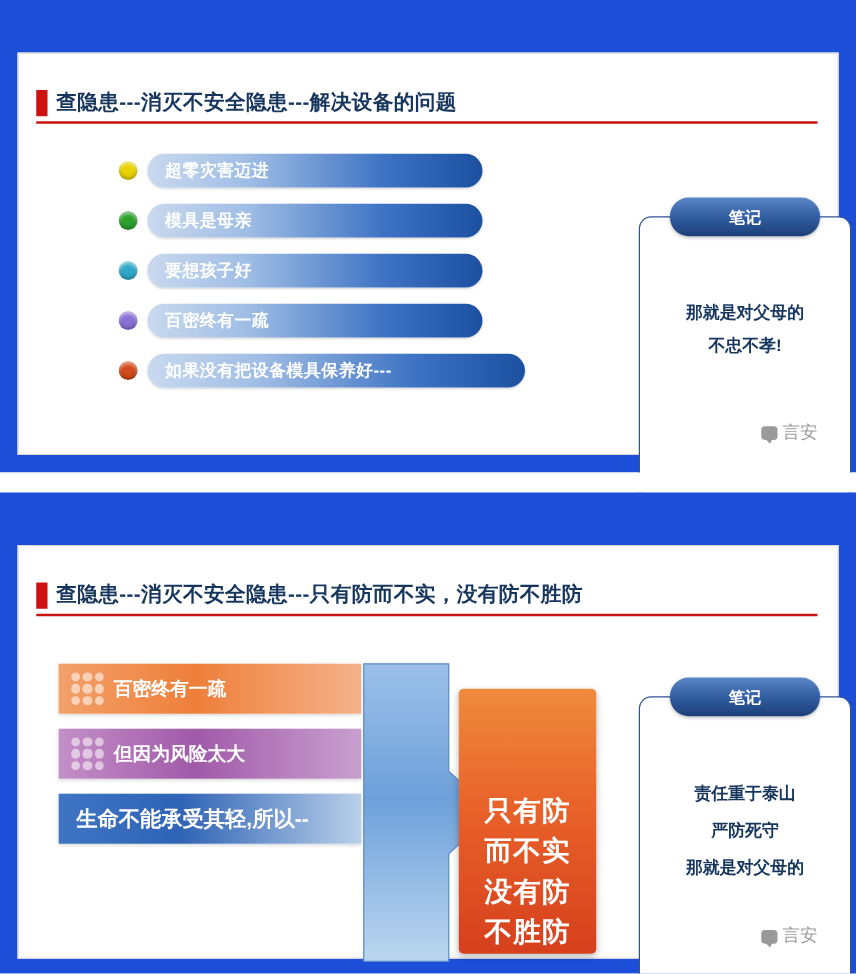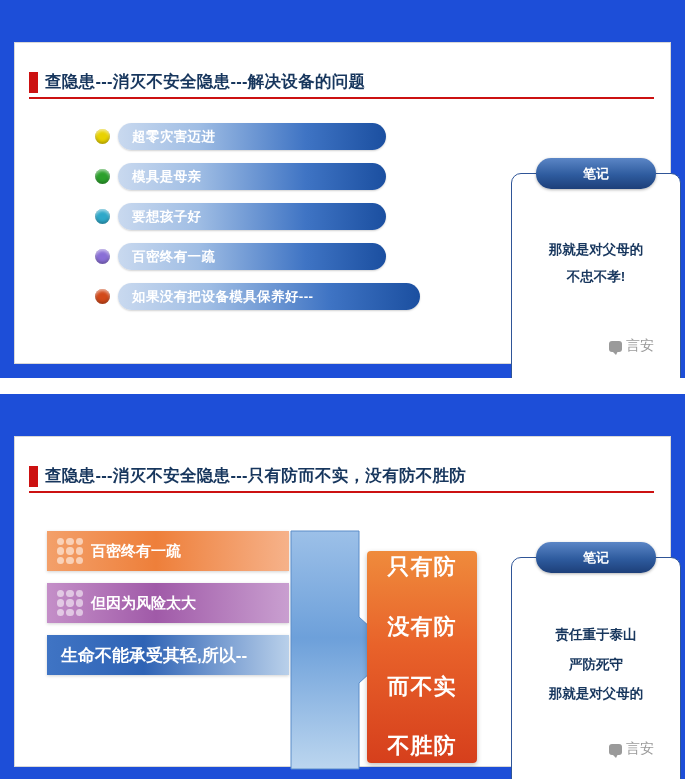--- a/index.html
+++ b/index.html
@@ -195,21 +195,21 @@
   .arrow svg { display: block; }
 
   
   .emph {
     position: absolute;
     left: 352px; top: 114px;
     width: 110px; height: 212px;
     background: linear-gradient(to bottom, #ef8b3c 0%, #e8622a 45%, #d63f1c 100%);
     border-radius: 4px;
     display: flex; flex-direction: column;
-    align-items: center; justify-content: space-between;
+    align-items: center; justify-content: flex-end;
     box-shadow: 0 2px 5px rgba(0,0,0,.25);
   }
   .emph div {
     color: #ffffff;
     font-size: 22px;
     font-weight: bold;
     line-height: 1.48;
     letter-spacing: 1px;
   }
 </style>
@@ -319,22 +319,22 @@
               <stop offset="45%" stop-color="#6da0da"></stop>
               <stop offset="100%" stop-color="#bcd6ef"></stop>
             </linearGradient>
           </defs>
           <path d="M4,6 L72,6 L72,92 L108,125 L72,158 L72,244 L4,244 Z" fill="url(#arrGrad)" stroke="#5a8cc8" stroke-width="1"></path>
         </svg>
       </div>
 
       <div class="emph">
         <div>只有防</div>
+        <div>而不实</div>
         <div>没有防</div>
-        <div>而不实</div>
         <div>不胜防</div>
       </div>
 
       <div class="note-card note-2">
         <div class="note-tab">笔记</div>
         <div class="note-body">
           <div>责任重于泰山</div>
           <div>严防死守</div>
           <div>那就是对父母的</div>
         </div>

